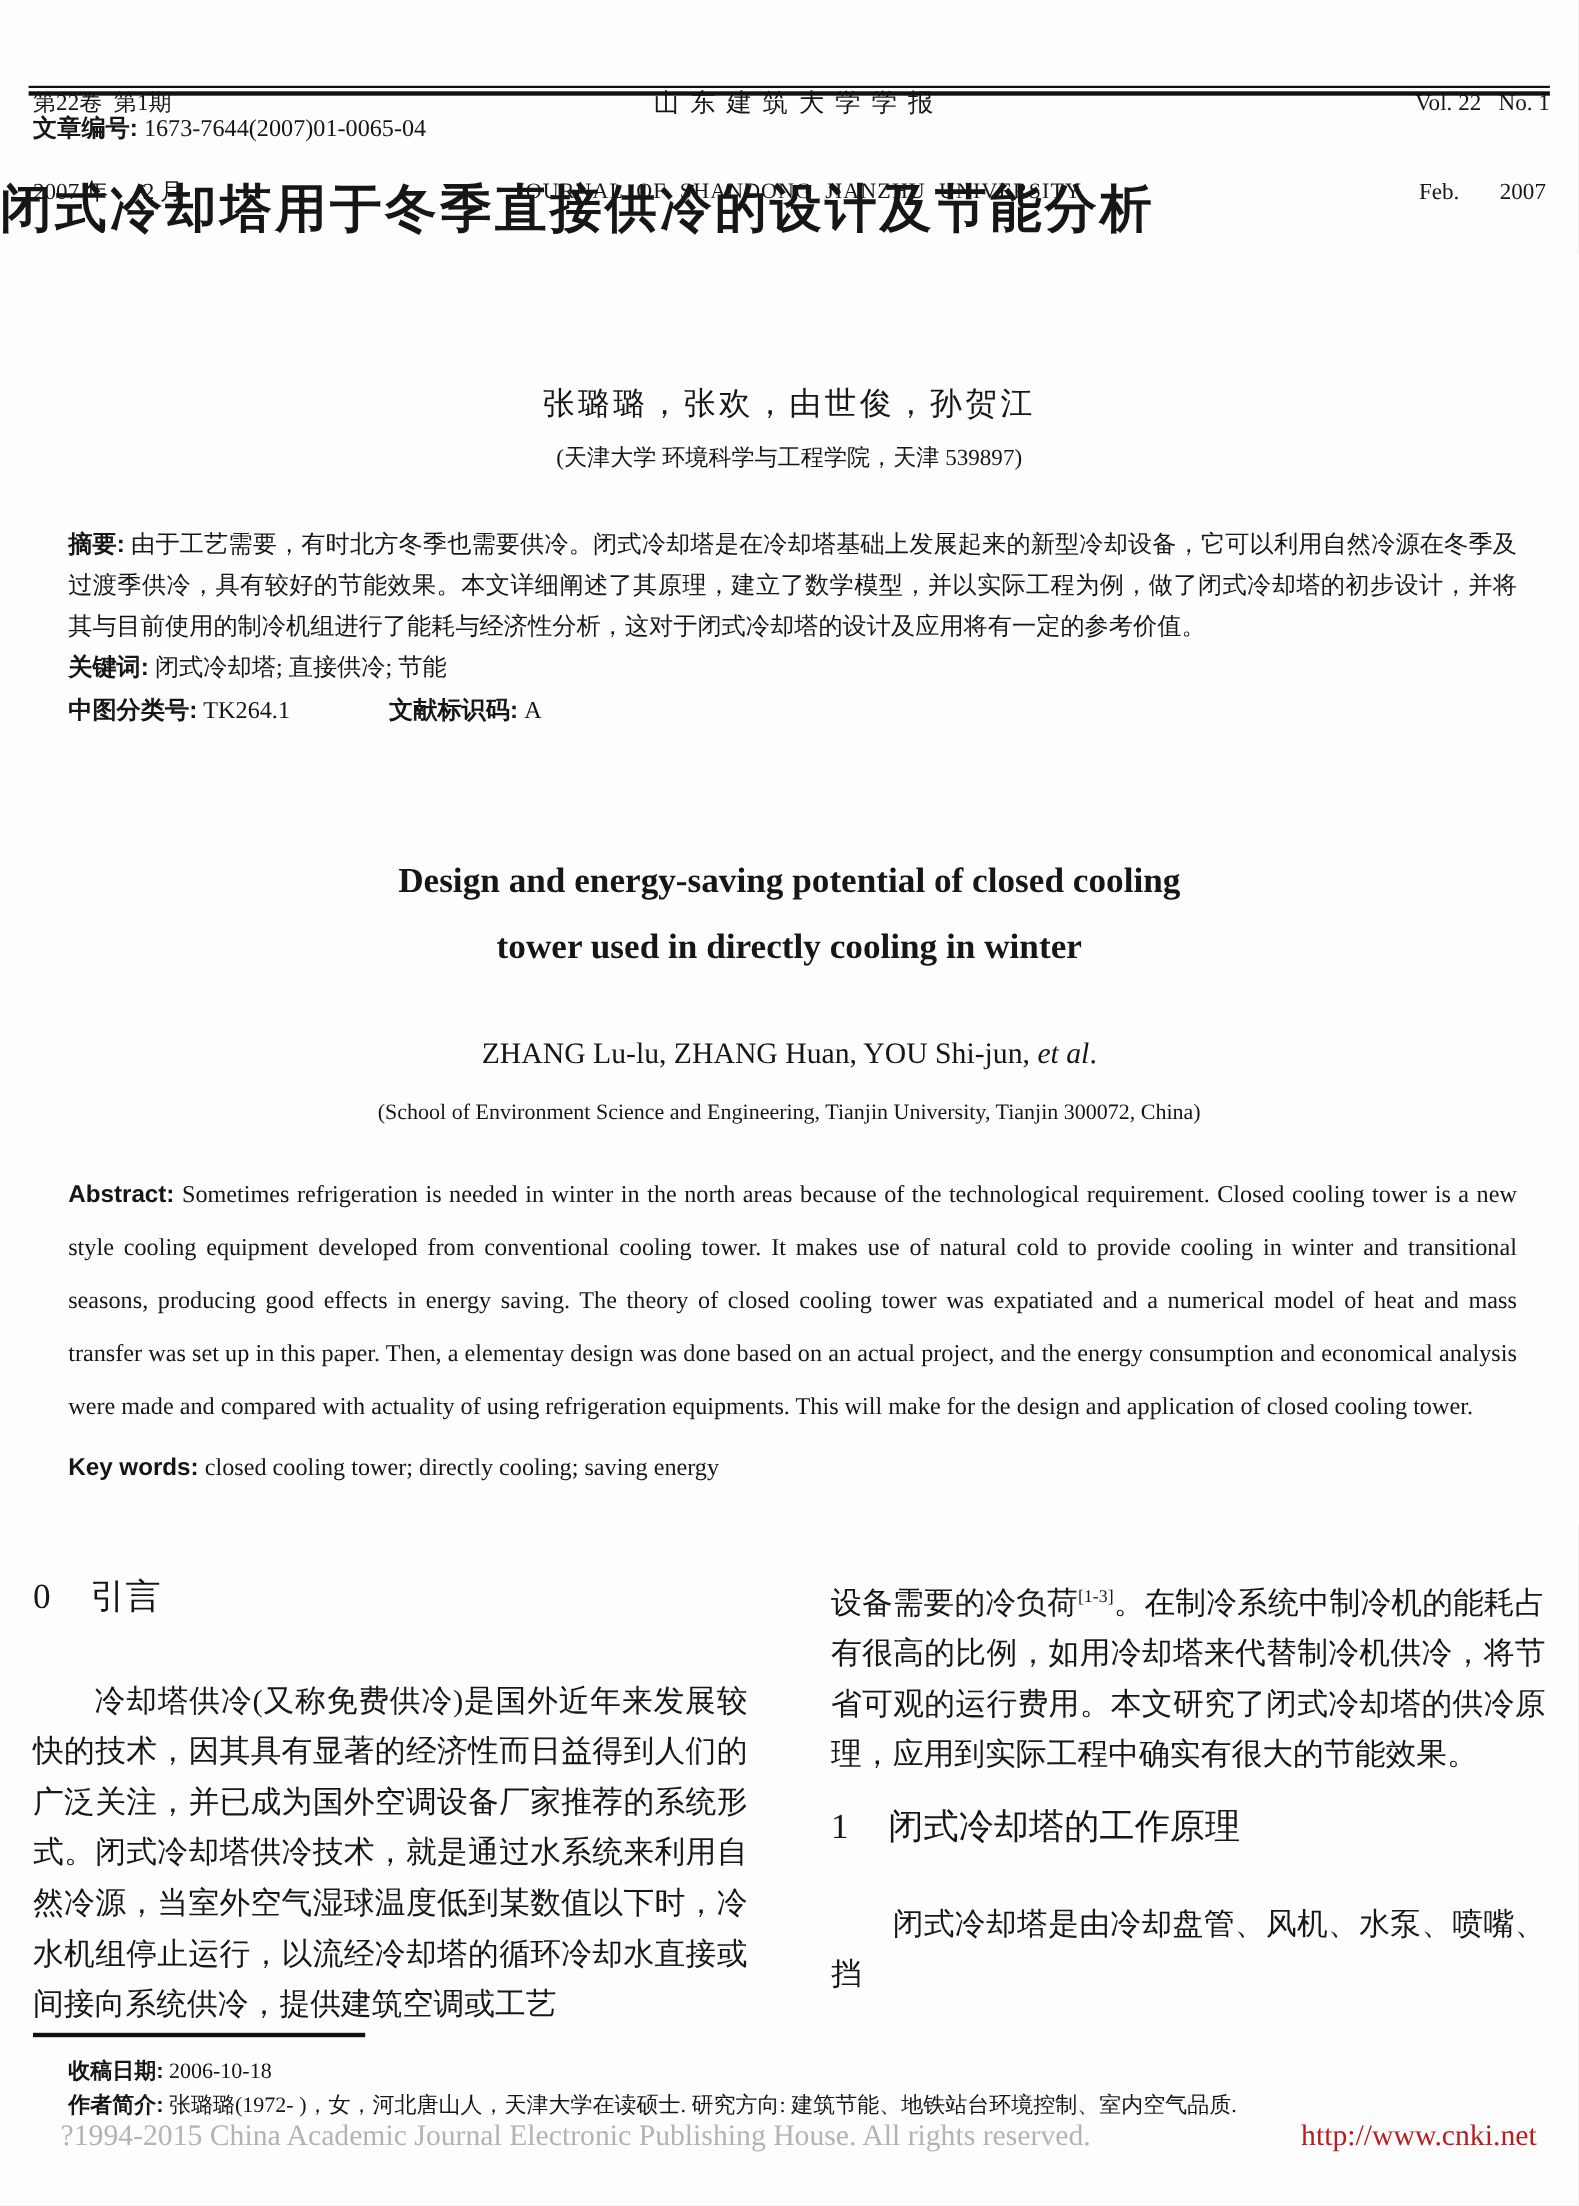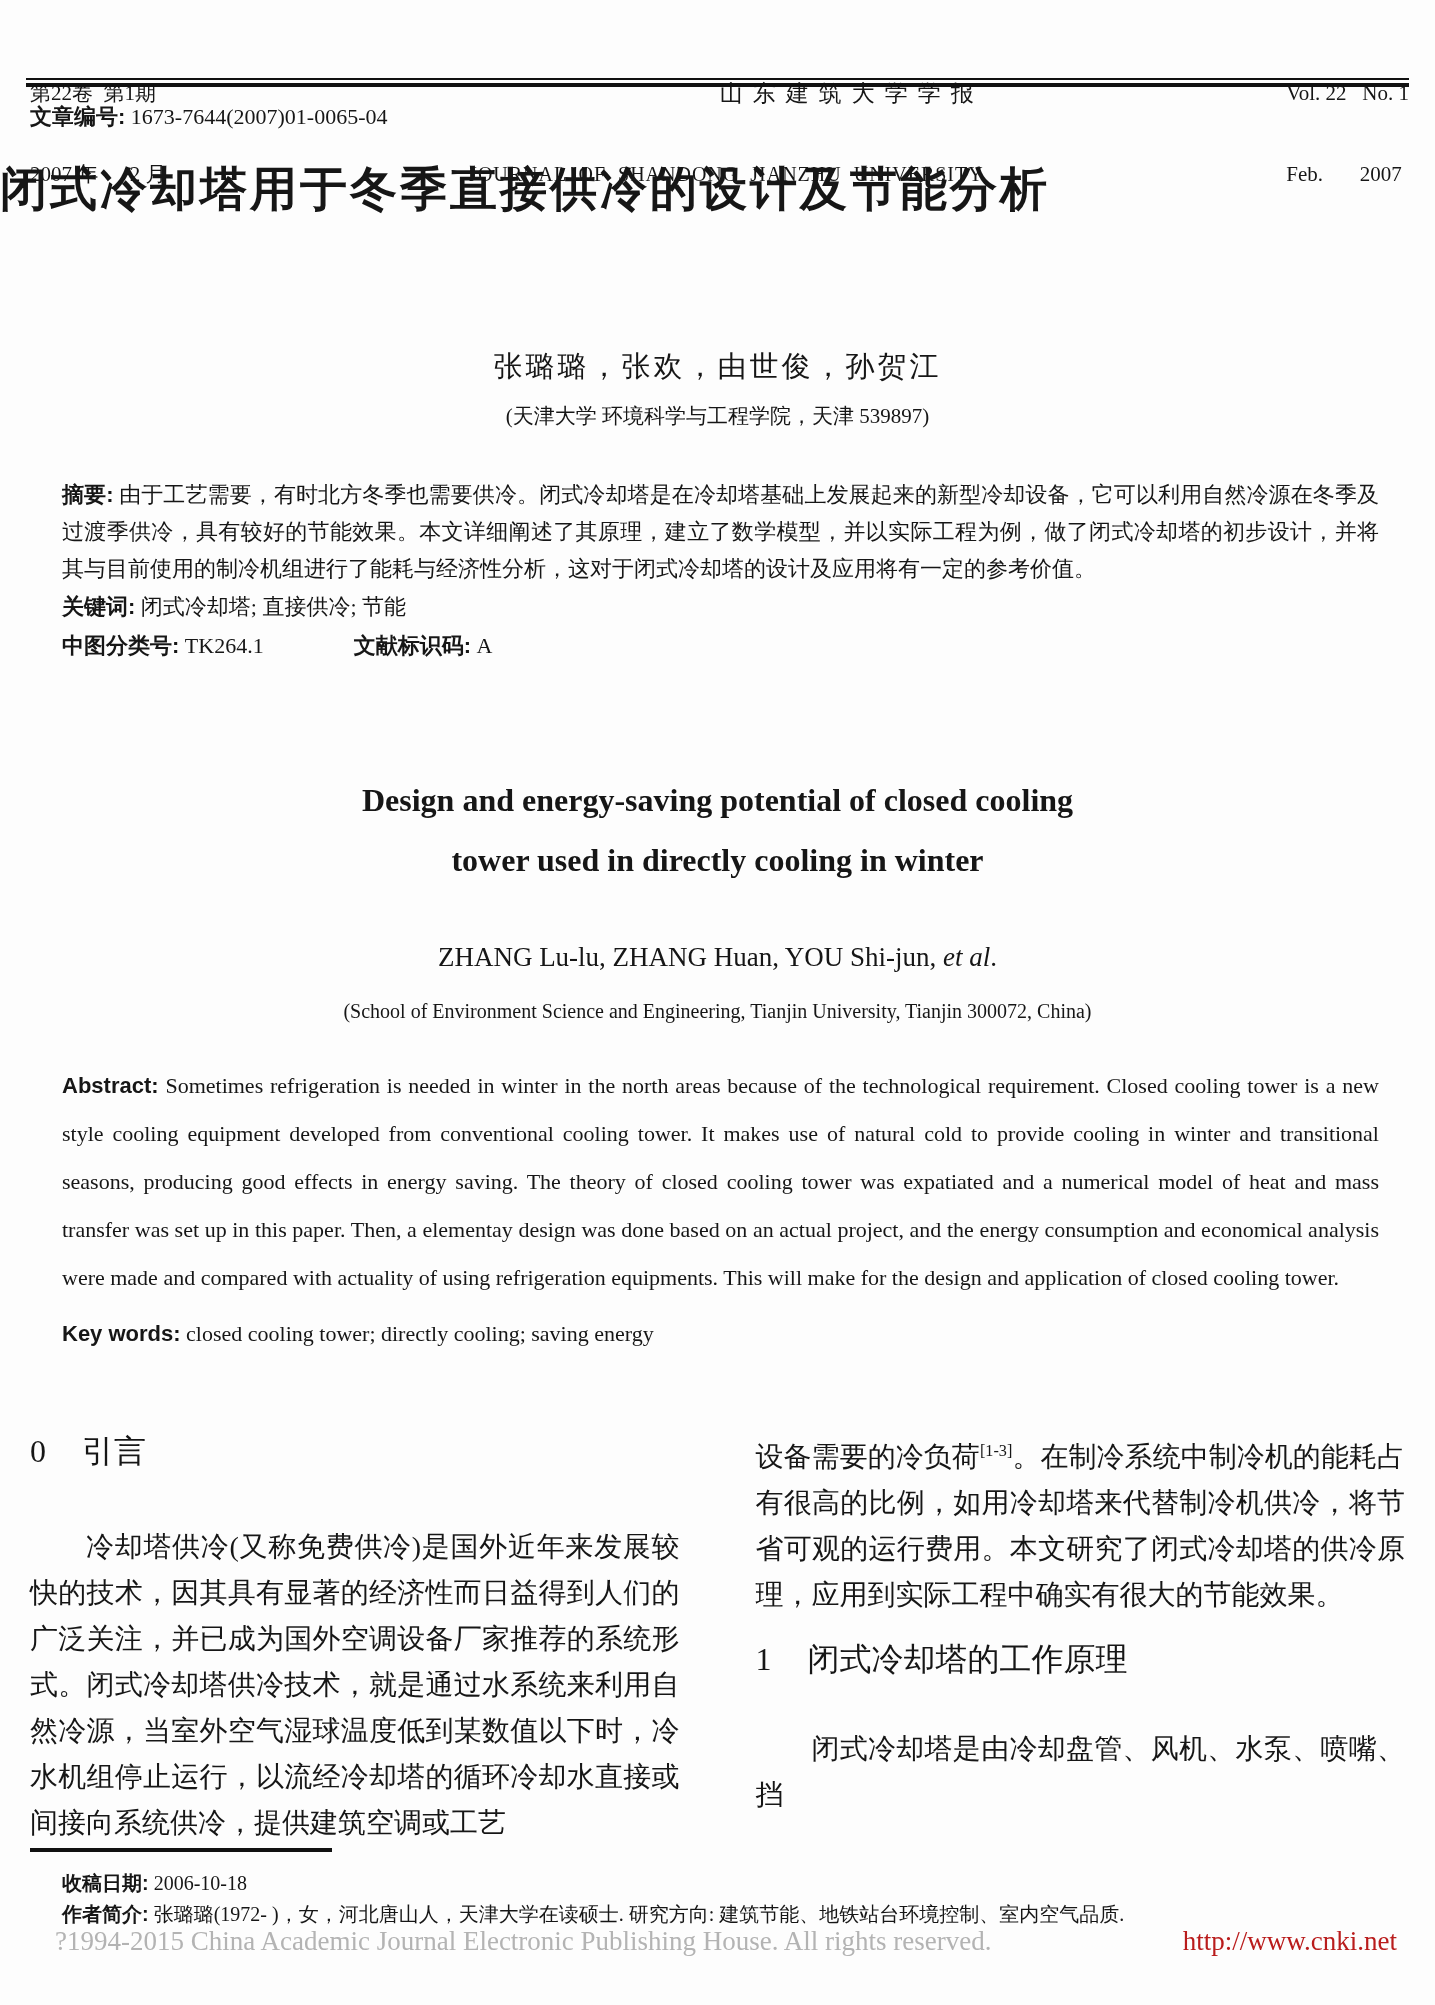--- a/index.html
+++ b/index.html
@@ -8,23 +8,23 @@
     position:relative; width:1435px; height:2005px; margin:0 auto;
     background:#fdfdfd; color:#161616; overflow:hidden;
     font-family:"Liberation Serif","DejaVu Serif",serif;
   }
   .abs { position:absolute; }
 
   
   .hdr { top:26px; left:30px; right:26px; display:flex; justify-content:space-between; align-items:flex-start; }
   .hdr-col { line-height:27px; font-size:21px; white-space:pre; }
   .hdr-center { text-align:center; }
-  .journal-cn { font-size:23px; letter-spacing:10px; line-height:27px;text-align:right; }
+  .journal-cn { font-size:23px; letter-spacing:10px; line-height:27px; }
   .journal-en { font-size:20px; letter-spacing:1px; line-height:27px; }
-  .hdr-right { text-align:left; }
+  .hdr-right { text-align:center; }
   .hdr-rule { top:78px; left:26px; right:26px; height:9px;
     border-top:2px solid #111; border-bottom:4px solid #111; }
 
   
   .article-no { top:102px; left:30px; font-size:22px; }
   .lbl { font-weight:bold; font-family:"Liberation Sans","DejaVu Sans",sans-serif; }
 
   
   .title-cn { top:158px; left:0; right:0; text-align:left;
     font-family:"Liberation Sans","DejaVu Sans",sans-serif;

